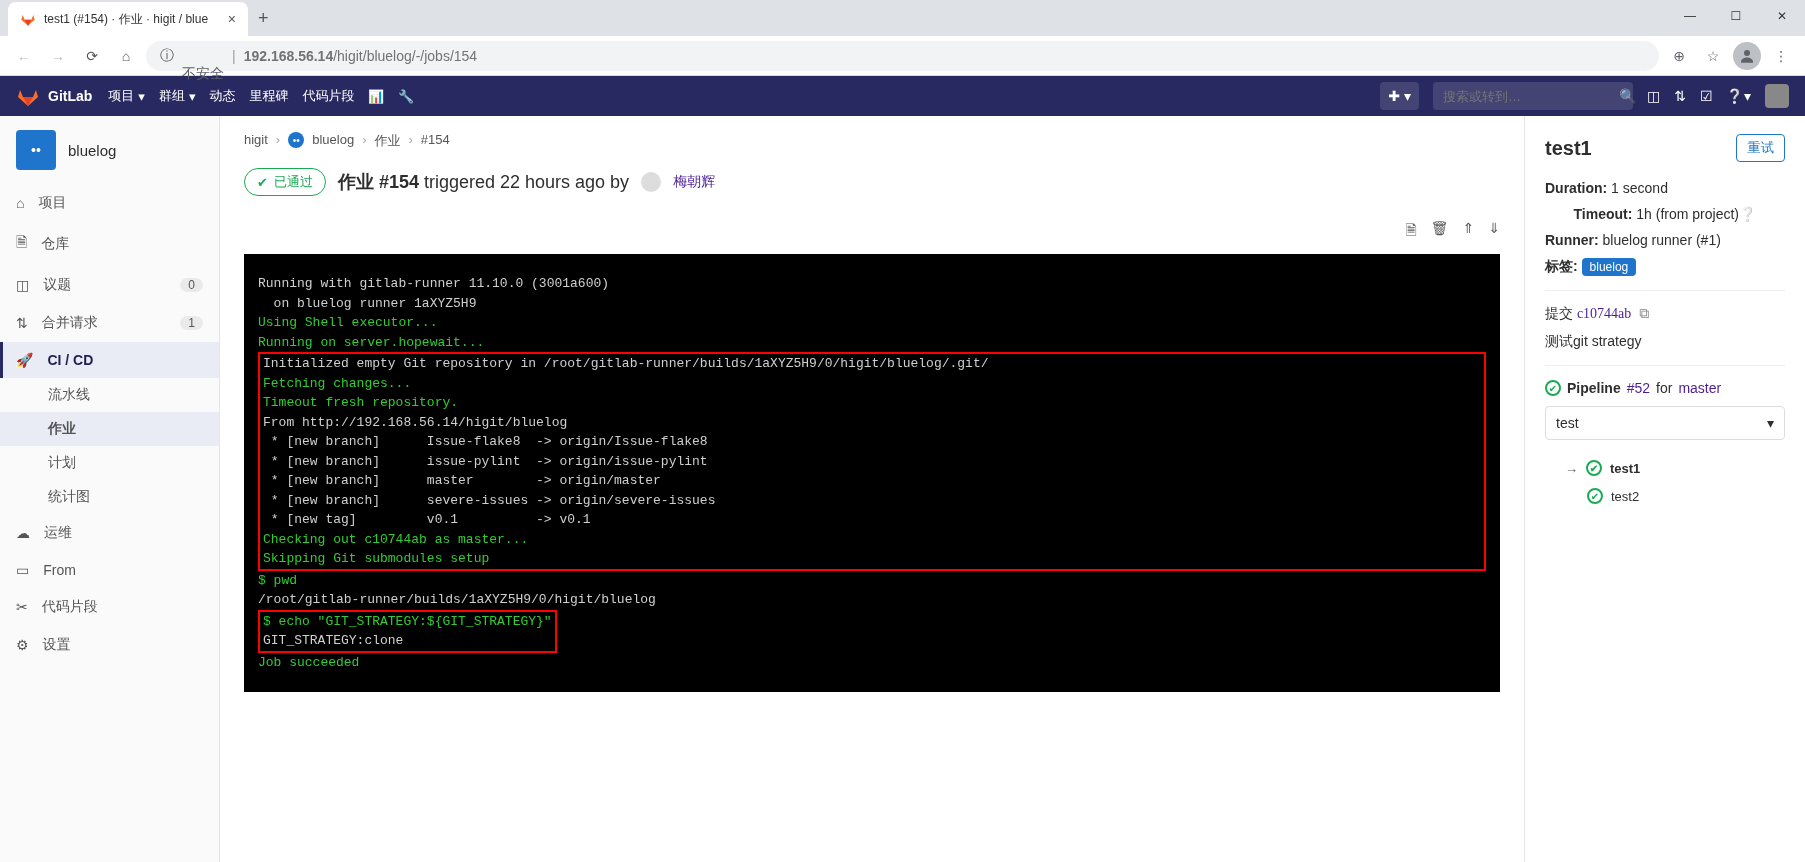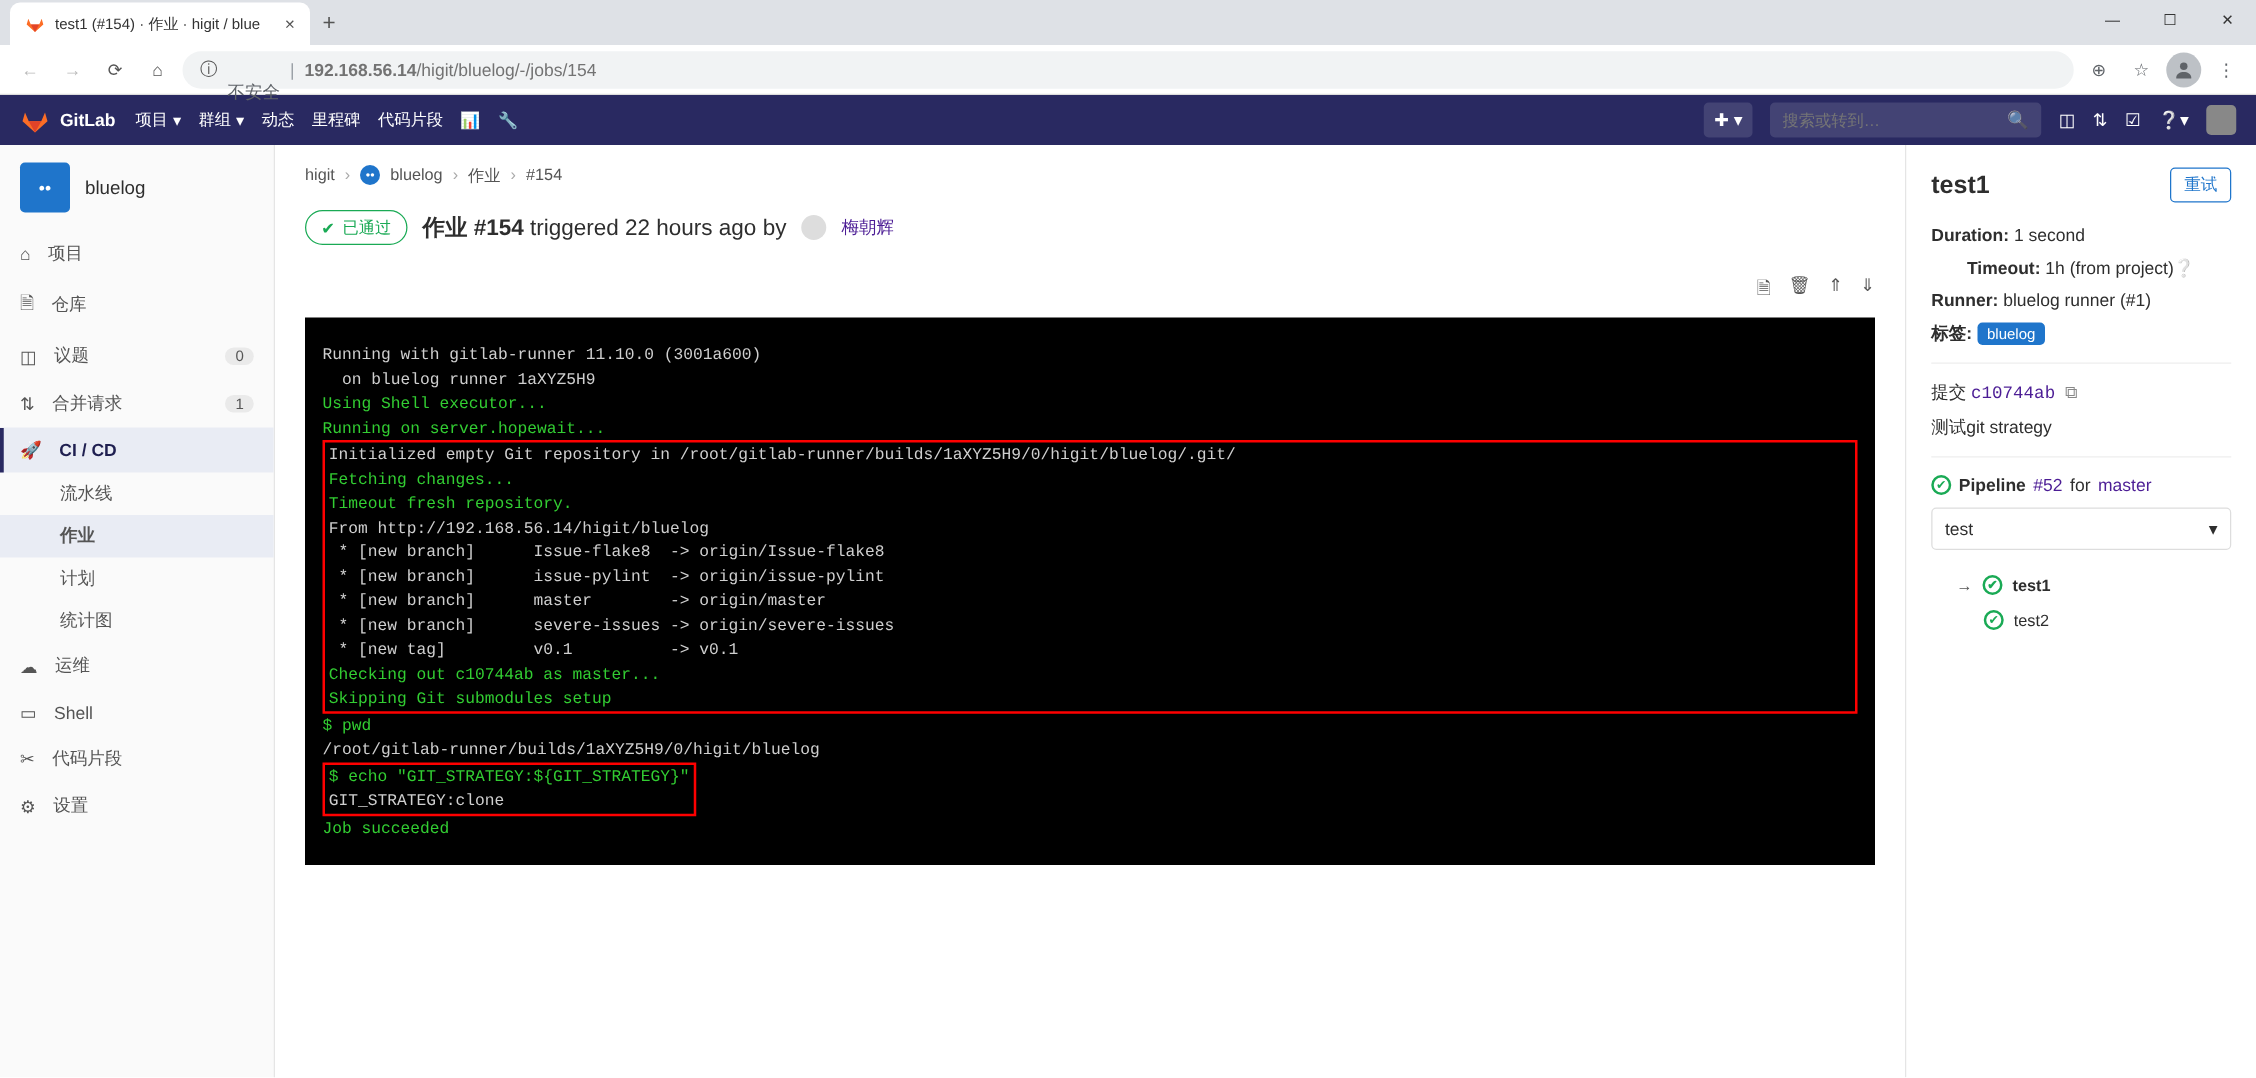--- a/index.html
+++ b/index.html
@@ -22,21 +22,21 @@
 .url-box .path{ color:#737373;}
 .addr-icon { width:28px; height:28px; display:flex; align-items:center; justify-content:center; color:#5f6368;}
 .avatar-circle{ width:28px; height:28px; border-radius:50%; background:#bdc1c6; display:flex; align-items:center; justify-content:center;}
 
 .gl-nav { background:#292961; height:40px; display:flex; align-items:center; padding:0 16px; color:#fff; gap:16px;}
 .gl-logo { display:flex; align-items:center; gap:8px; font-weight:700;}
 .gl-logo svg{ width:24px; height:24px;}
 .gl-menu { display:flex; gap:14px; font-size:13px;}
 .gl-menu .item{ display:flex; align-items:center; gap:4px; cursor:pointer;}
 .gl-right { margin-left:auto; display:flex; align-items:center; gap:14px;}
-.gl-search { background:rgba(255,255,255,0.12); border-radius:4px; height:28px; width:217px; display:flex; align-items:center; padding:0 10px; color:rgba(255,255,255,0.7);}
+.gl-search { background:rgba(255,255,255,0.12); border-radius:4px; height:28px; width:200px; display:flex; align-items:center; padding:0 10px; color:rgba(255,255,255,0.7);}
 .gl-search input{ background:transparent; border:none; outline:none; color:#fff; flex:1; font-size:13px;}
 .gl-icon-btn{ color:#fff; cursor:pointer;}
 .gl-plus{ background:rgba(255,255,255,0.12); border-radius:4px; height:28px; padding:0 8px; display:flex; align-items:center;}
 .gl-avatar{ width:24px; height:24px; border-radius:4px; background:#888;}
 
 .layout { display:flex; height: calc(100vh - 116px);}
 .sidebar { width:220px; border-right:1px solid #e5e5e5; background:#fafafa; padding-top:0; overflow:auto;}
 .project-head { display:flex; align-items:center; gap:12px; padding:14px 16px;}
 .project-avatar{ width:40px; height:40px; border-radius:4px; background:#1f75cb; display:flex; align-items:center; justify-content:center; color:#fff;}
 .project-name{ font-size:15px; color:#2e2e2e;}
@@ -66,21 +66,21 @@
 .red-box-2{ border:2px solid red; padding:0 3px; display:inline-block;}
 
 .rightbar{ width:280px; padding:18px 20px; overflow:auto; font-size:14px;}
 .rb-head{ display:flex; align-items:center; justify-content:space-between; margin-bottom:18px;}
 .rb-title{ font-size:20px; font-weight:600;}
 .retry-btn{ border:1px solid #1f75cb; color:#1f75cb; background:#fff; border-radius:4px; padding:4px 10px; cursor:pointer;}
 .rb-row{ margin-bottom:10px;}
 .rb-row b{ font-weight:600;}
 .tag-chip{ background:#1f75cb; color:#fff; border-radius:4px; padding:2px 8px; font-size:12px;}
 .rb-sep{ border-top:1px solid #eee; margin:14px 0;}
-.commit-sha{ font-family: Liberation Mono, monospace; color:#1f75cb;}
+.commit-sha{ font-family: Liberation Serif, serif; color:#1f75cb;}
 .copy-ic{ color:#888; margin-left:4px;}
 .pipe-row{ display:flex; align-items:center; gap:6px; margin:10px 0;}
 .pipe-ok{ width:16px; height:16px; border:2px solid #1aaa55; border-radius:50%; display:inline-flex; align-items:center; justify-content:center; color:#1aaa55; font-size:10px;}
 .stage-select{ border:1px solid #ddd; border-radius:4px; padding:8px 10px; display:flex; justify-content:space-between; align-items:center; margin:10px 0 14px;}
 .jobitem{ display:flex; align-items:center; gap:8px; padding:6px 0 6px 20px; font-size:13px;}
 .jobitem.current{ font-weight:600;}
 .arrow-r{ color:#555;}
 a.link{ color:#4c1d95; text-decoration:none;}
 </style>
 </head>
@@ -203,21 +203,21 @@
     <div class="side-sub">流水线</div>
     <div class="side-sub active">作业</div>
     <div class="side-sub">计划</div>
     <div class="side-sub">统计图</div>
     <div class="side-item">
         <span>☁</span>
         <span>运维</span>
       </div>
     <div class="side-item">
         <span>▭</span>
-        <span>Shell</span>
+        <span>From</span>
       </div>
     <div class="side-item">
         <span>✂</span>
         <span>代码片段</span>
       </div>
     <div class="side-item">
         <span>⚙</span>
         <span>设置</span>
       </div>
   </div>

